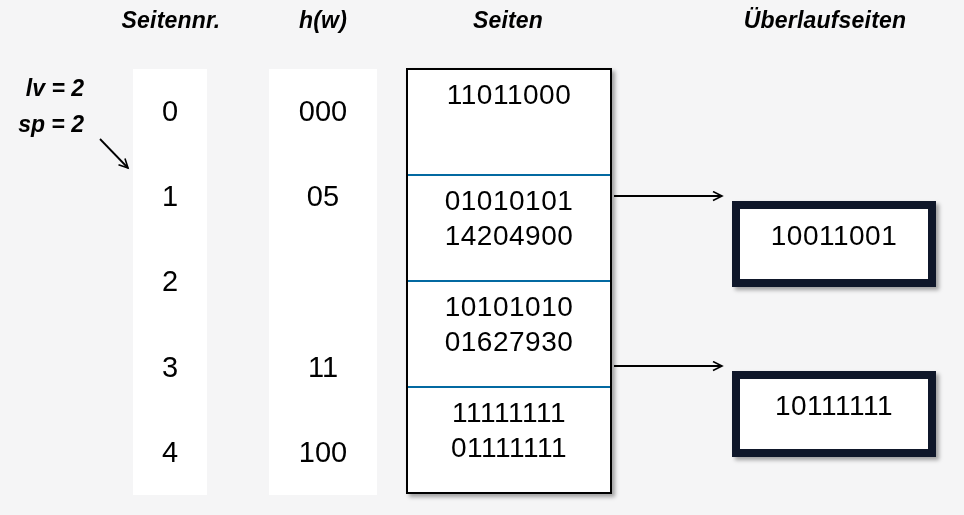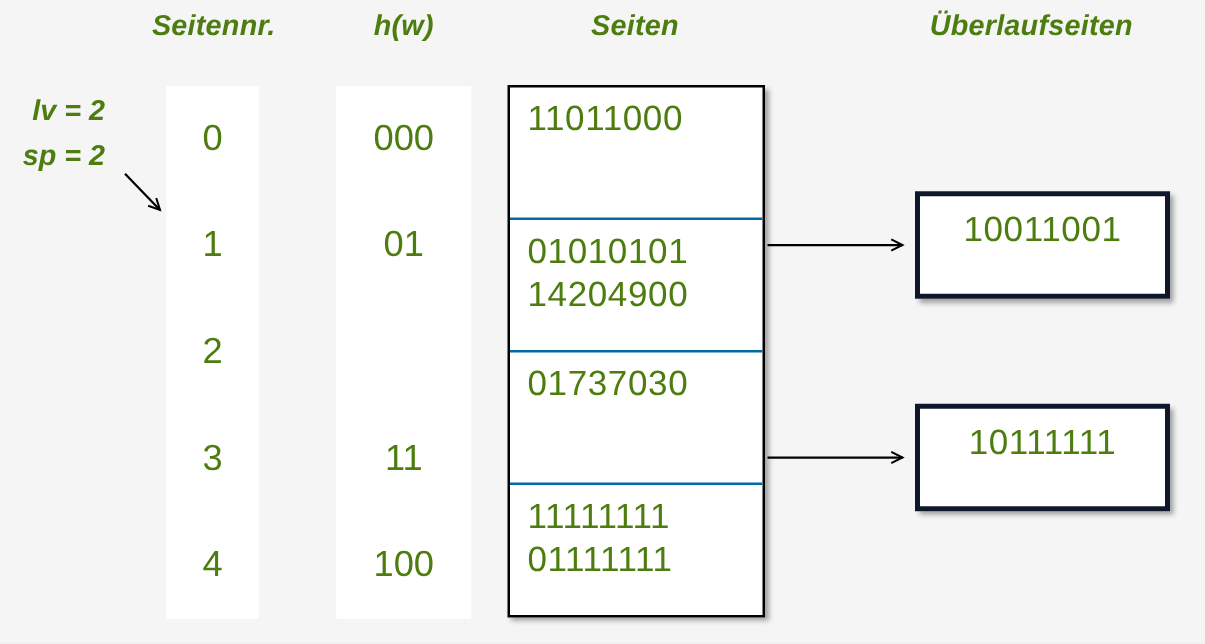--- a/index.html
+++ b/index.html
@@ -7,21 +7,21 @@
     padding: 0;
     background: #e8e8e8;
     font-family: "Liberation Sans", sans-serif;
   }
   .stage {
     position: relative;
     width: 964px;
     height: 515px;
     background: #f5f5f6;
     overflow: hidden;
-    color: #4d7c0f;
+    color: #000000;
   }
   .hdr {
     position: absolute;
     top: 4px;
     height: 32px;
     line-height: 32px;
     text-align: center;
     font-style: italic;
     font-weight: 600;
     font-size: 23px;
@@ -65,42 +65,43 @@
     background: #ffffff;
     border: 2px solid #000000;
     box-shadow: 3px 3px 4px rgba(0,0,0,0.35);
     display: flex;
     flex-direction: column;
   }
   .main-row {
     flex: 1 1 0;
     box-sizing: border-box;
     padding-top: 7px;
-    padding-left: 14px;
+    text-align: center;
   }
   .main-row + .main-row {
     border-top: 2px solid #0369a1;
   }
   .bin {
     font-size: 28px;
     line-height: 35px;
     letter-spacing: 0.5px;
     white-space: nowrap;
   }
   .ovf-box {
     position: absolute;
     left: 732px;
     width: 204px;
     height: 86px;
     box-sizing: border-box;
     background: #ffffff;
-    border: 4px solid #0f172a;
+    border: 8px solid #0f172a;
     box-shadow: 3px 3px 4px rgba(0,0,0,0.35);
     text-align: center;
     padding-top: 9px;
+    margin-top: 48px;
   }
   .arrow-layer {
     position: absolute;
     left: 0;
     top: 0;
     pointer-events: none;
   }
 </style>
 </head>
 <body>
@@ -120,34 +121,35 @@
   <div class="col-strip" style="left:133px; width:74px;"></div>
   <div class="col-strip" style="left:269px; width:108px;"></div>
 
   <div class="cell-label" style="left:133px; top:93px;">0</div>
   <div class="cell-label" style="left:133px; top:178px;">1</div>
   <div class="cell-label" style="left:133px; top:263px;">2</div>
   <div class="cell-label" style="left:133px; top:349px;">3</div>
   <div class="cell-label" style="left:133px; top:434px;">4</div>
 
   <div class="cell-label" style="left:286px; top:93px;ated">000</div>
-  <div class="cell-label" style="left:286px; top:178px;">01</div>
+  <div class="cell-label" style="left:286px; top:178px;">05</div>
   <div class="cell-label" style="left:286px; top:349px;">11</div>
   <div class="cell-label" style="left:286px; top:434px;text-align:center;">100</div>
 
   <div class="main-box">
     <div class="main-row">
       <div class="bin">11011000</div>
     </div>
     <div class="main-row">
       <div class="bin">01010101</div>
       <div class="bin">14204900</div>
     </div>
     <div class="main-row">
-      <div class="bin">01737030</div>
+      <div class="bin">10101010</div>
+      <div class="bin">01627930</div>
     </div>
     <div class="main-row">
       <div class="bin">11111111</div>
       <div class="bin">01111111</div>
     </div>
   </div>
 
   <div class="ovf-box" style="top:153px;">
     <div class="bin">10011001</div>
   </div>

